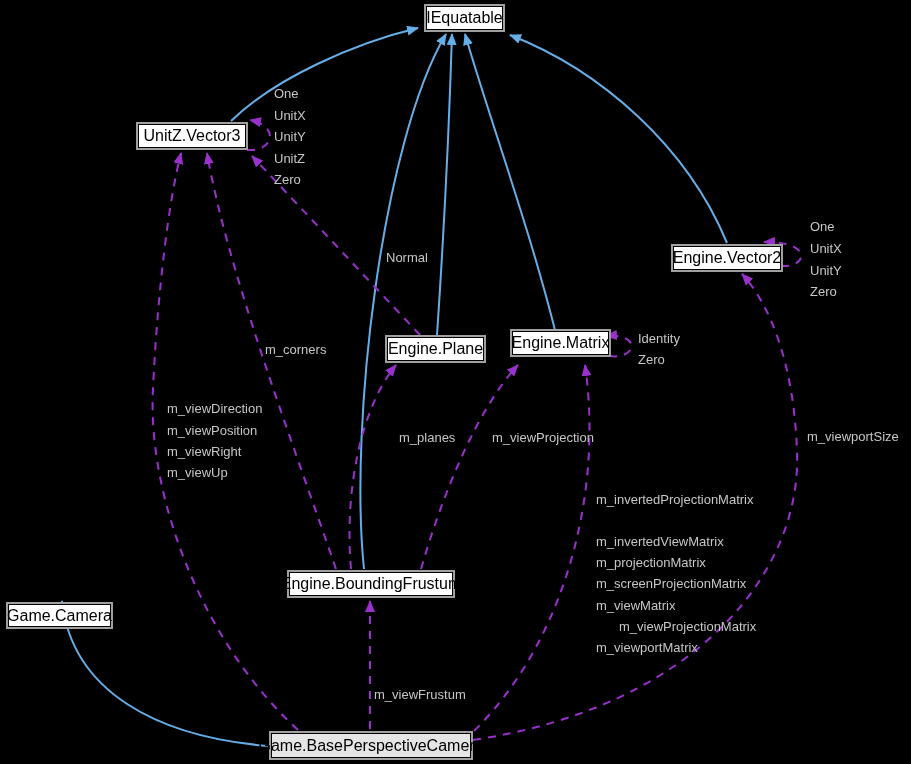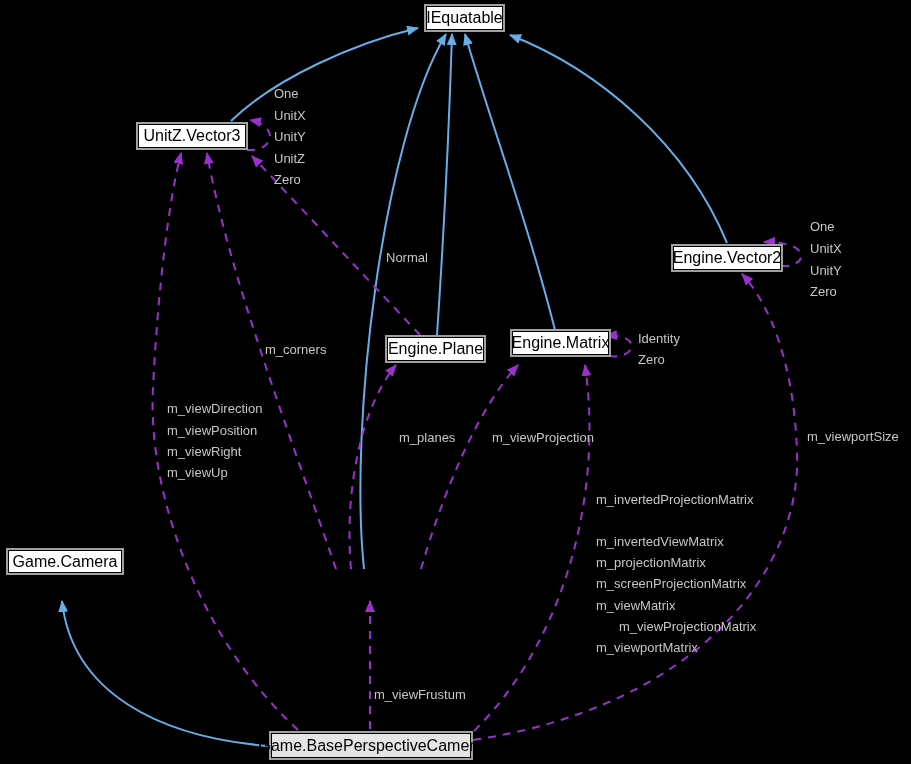--- a/index.html
+++ b/index.html
@@ -57,21 +57,22 @@
     <path class="usage" marker-end="url(#arrow-purple)" d="M 474,731 C 562,644 604,498 585,365"></path>
     <path class="usage" marker-end="url(#arrow-purple)" d="M 473,740 C 695,707 802,572 797,452 C 794,360 768,302 742,274"></path>
     <path class="usage" marker-end="url(#arrow-purple)" d="M 370,729 L 370,601"></path>
   </svg>
 
   <div class="node" style="left:424px; top:4px; width:81px; height:28px;">IEquatable</div>
   <div class="node" style="left:136px; top:122px; width:112px; height:28px;">UnitZ.Vector3</div>
   <div class="node" style="left:671px; top:244px; width:112px; height:28px;">Engine.Vector2</div>
   <div class="node" style="left:385px; top:335px; width:101px; height:28px;">Engine.Plane</div>
   <div class="node" style="left:510px; top:329px; width:101px; height:28px;">Engine.Matrix</div>
-  <div class="node" style="left:6px; top:548px; width:118px; height:27px;">Game.Camera</div>
+  <div class="node" style="left:287px; top:570px; width:168px; height:28px;">Engine.BoundingFrustum</div>
+  <div class="node" style="left:6px; top:602px; width:107px; height:27px;">Game.Camera</div>
   <div class="node highlight" style="left:269px; top:731px; width:204px; height:29px;">Game.BasePerspectiveCamera</div>
 
   <div class="elabel" style="left:274px; top:86px;">One</div>
   <div class="elabel" style="left:274px; top:108px;">UnitX</div>
   <div class="elabel" style="left:274px; top:129px;">UnitY</div>
   <div class="elabel" style="left:274px; top:151px;">UnitZ</div>
   <div class="elabel" style="left:274px; top:172px;">Zero</div>
 
   <div class="elabel" style="left:810px; top:219px;">One</div>
   <div class="elabel" style="left:810px; top:241px;">UnitX</div>

